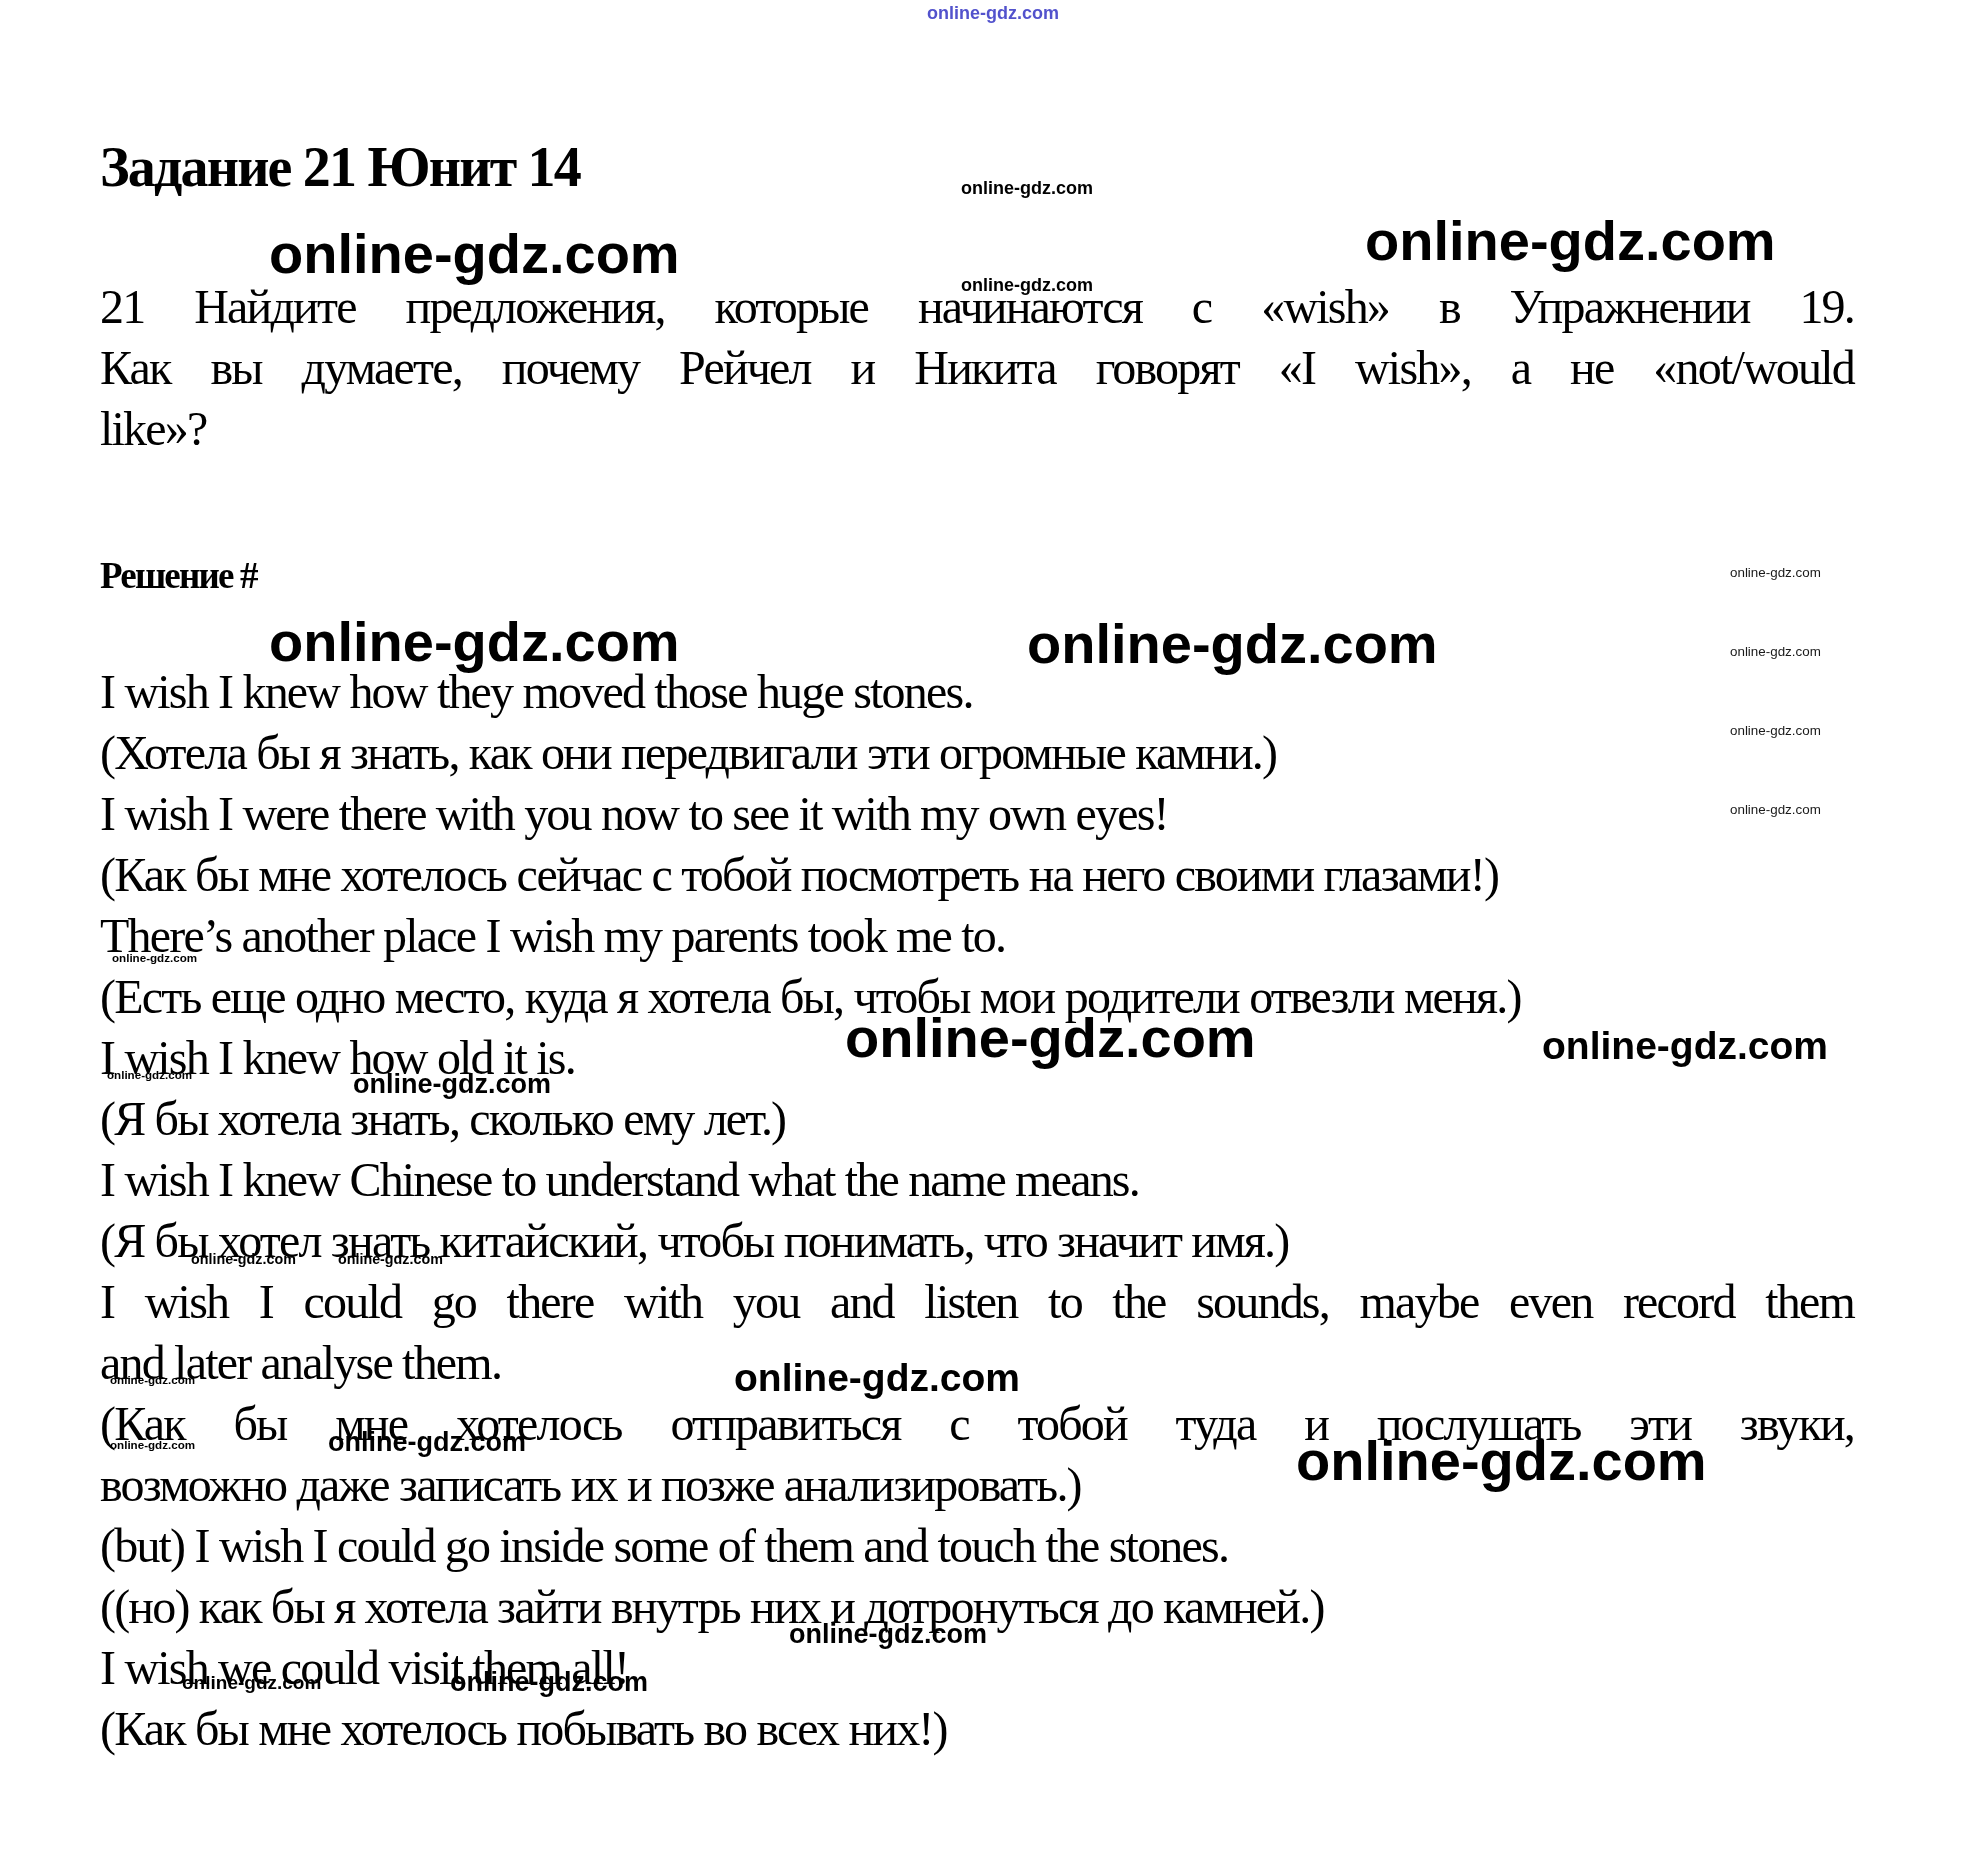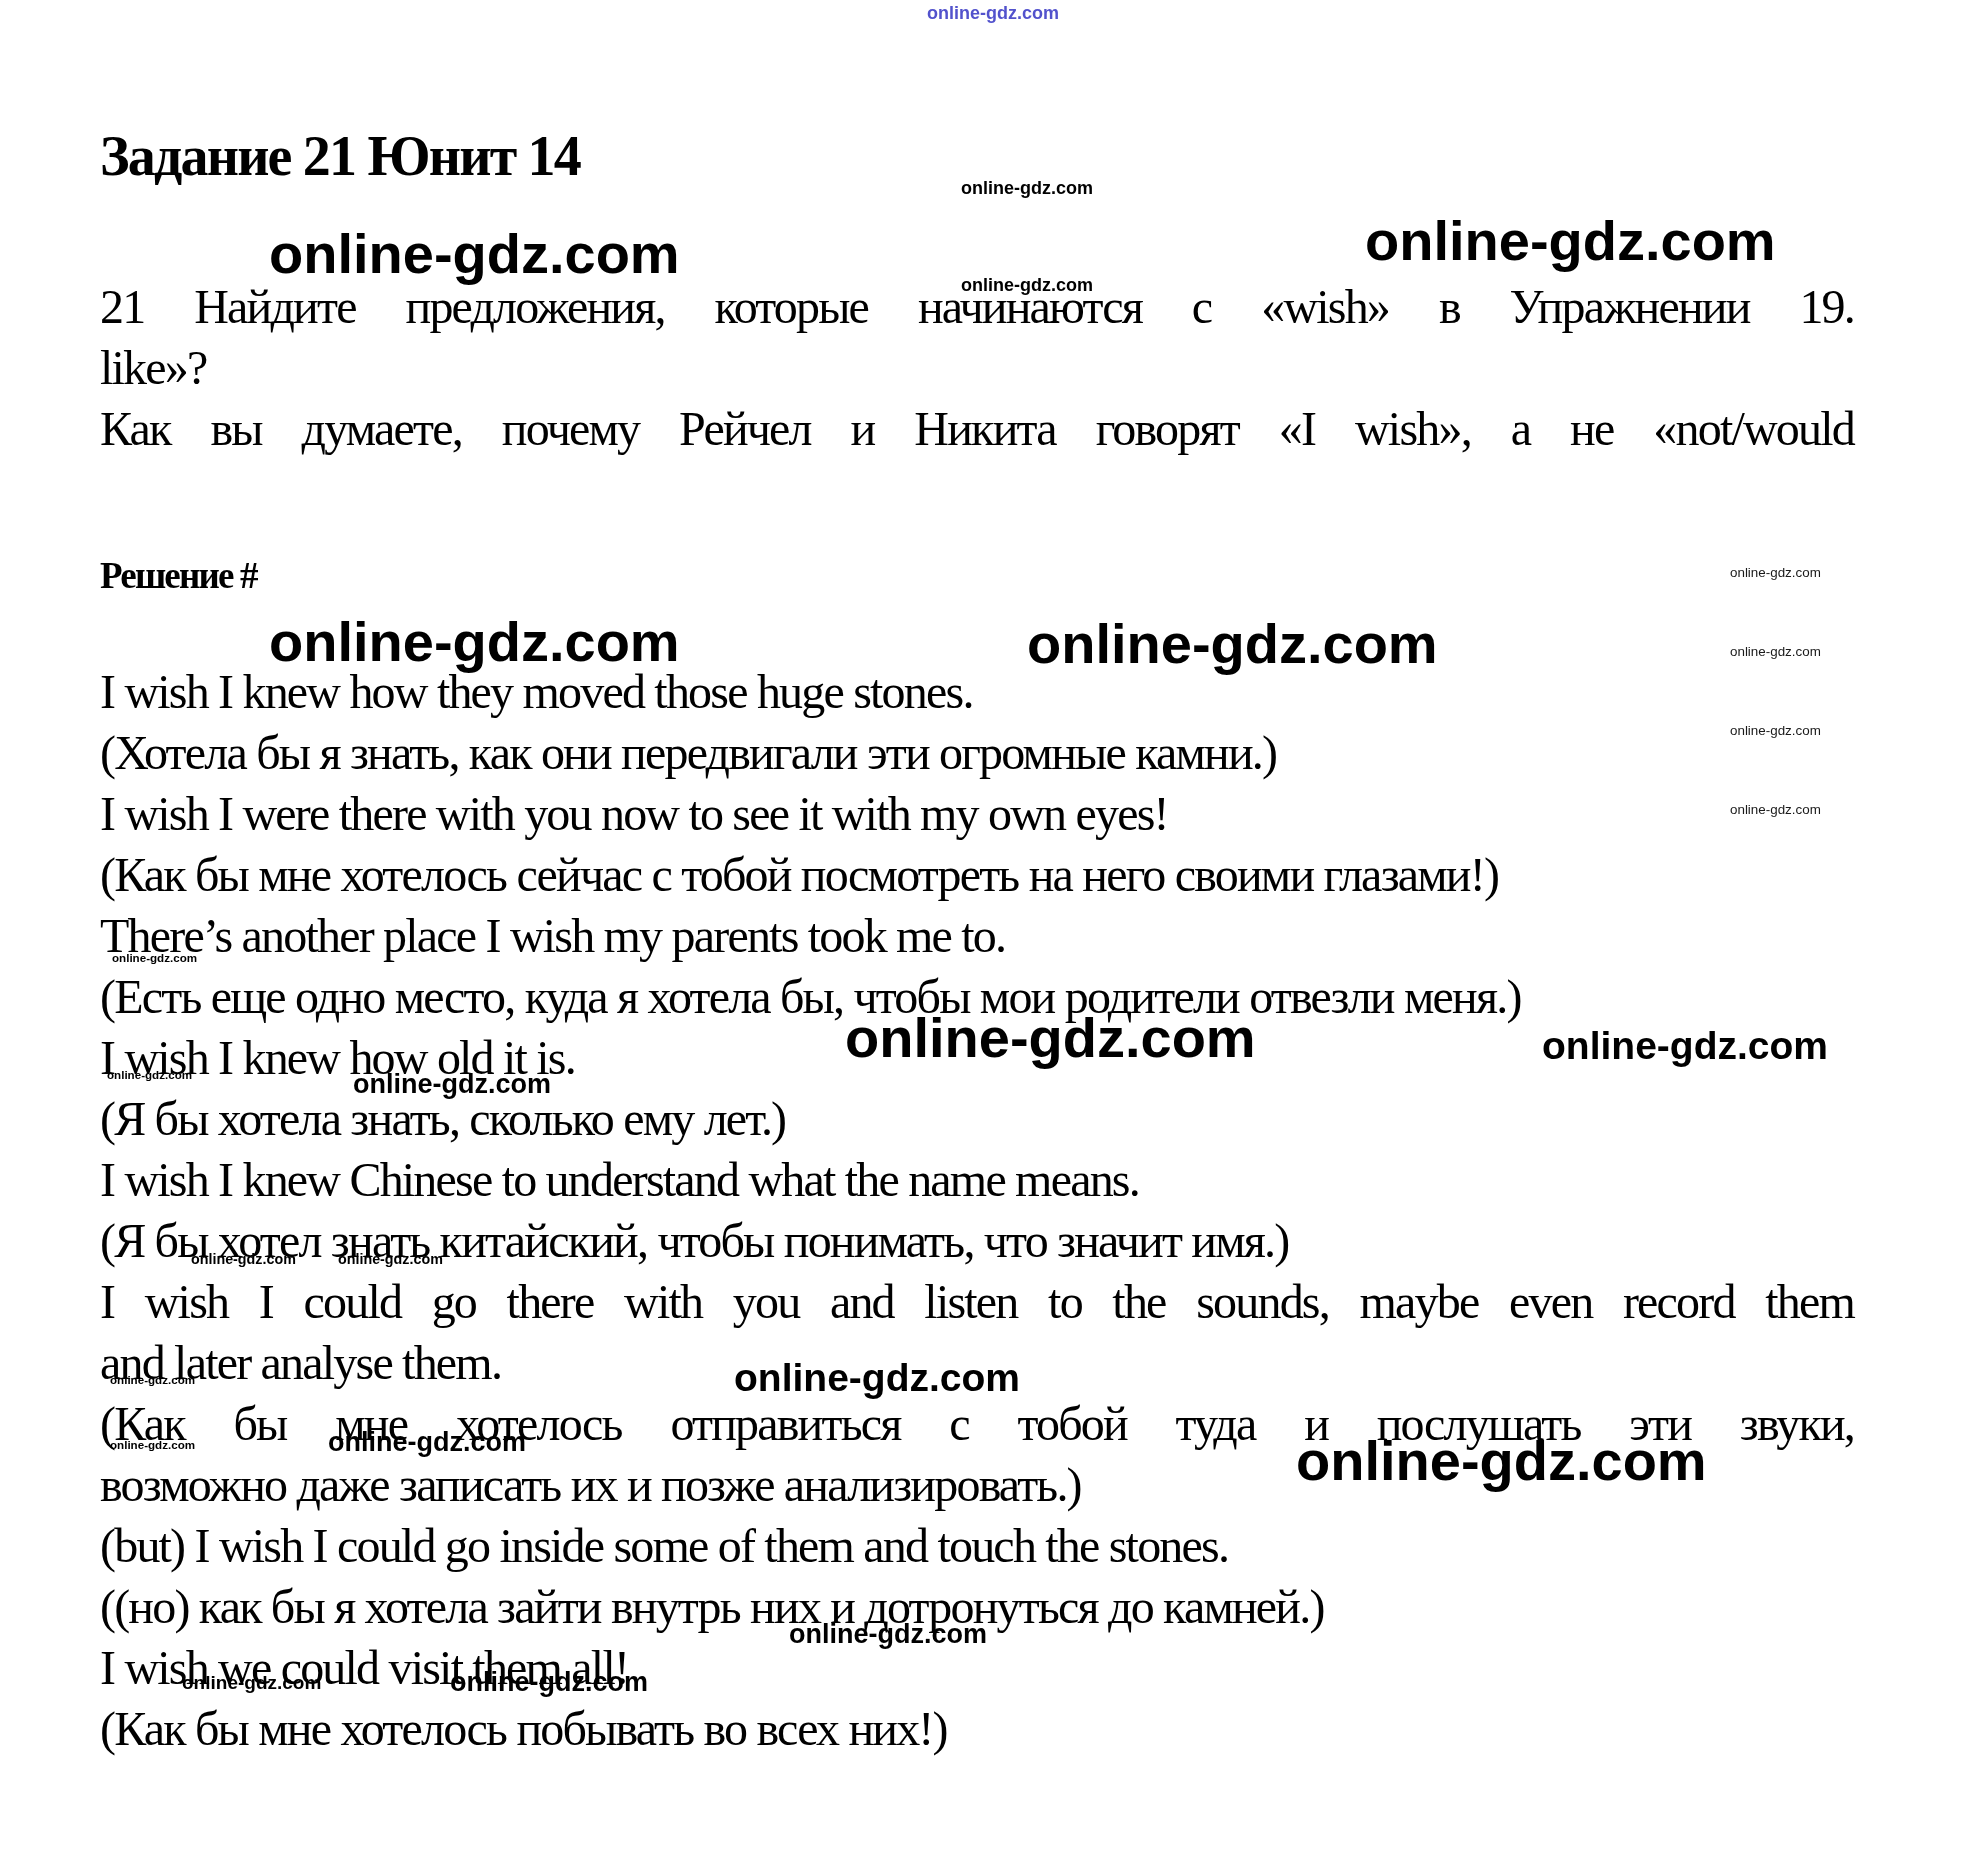--- a/index.html
+++ b/index.html
@@ -9,21 +9,21 @@
     height: 1812px;
     background: #ffffff;
     overflow: hidden;
     font-family: "Liberation Serif", serif;
     color: #000000;
   }
 
   
   .title {
     position: absolute;
-    left: 100px; top: 124px;
+    left: 100px; top: 135px;
     font-size: 56px;
     font-weight: 700;
     letter-spacing: -1.8px;
     white-space: nowrap;
     z-index: 3;
   }
   .text-block {
     position: absolute;
     left: 100px;
     width: 1754px;
@@ -103,22 +103,22 @@
   <span class="wm wm-xs13" style="left:110px;  top:1439px;">online-gdz.com</span>
   <span class="wm wm-lg" style="left:1296px; top:1433px;">online-gdz.com</span>
   <span class="wm wm-md30" style="left:789px;  top:1621px;">online-gdz.com</span>
   <span class="wm wm-md30" style="left:450px;  top:1669px;">online-gdz.com</span>
   <span class="wm wm-sm21" style="left:182px;  top:1673px;">online-gdz.com</span>
 
   <div class="title">Задание 21 Юнит 14</div>
 
   <div class="text-block intro-block">
       <div class="line justify">21 Найдите предложения, которые начинаются с «wish» в Упражнении 19.</div>
+      <div class="line justify">Как вы думаете, почему Рейчел и Никита говорят «I wish», а не «not/would</div>
       <div class="line">like»?</div>
-      <div class="line justify">Как вы думаете, почему Рейчел и Никита говорят «I wish», а не «not/would</div>
     </div>
 
   <div class="solution-head">Решение #</div>
 
   <div class="text-block lines-block">
       <div class="line">I wish I knew how they moved those huge stones.</div>
       <div class="line">(Хотела бы я знать, как они передвигали эти огромные камни.)</div>
       <div class="line">I wish I were there with you now to see it with my own eyes!</div>
       <div class="line">(Как бы мне хотелось сейчас с тобой посмотреть на него своими глазами!)</div>
       <div class="line">There’s another place I wish my parents took me to.</div>

